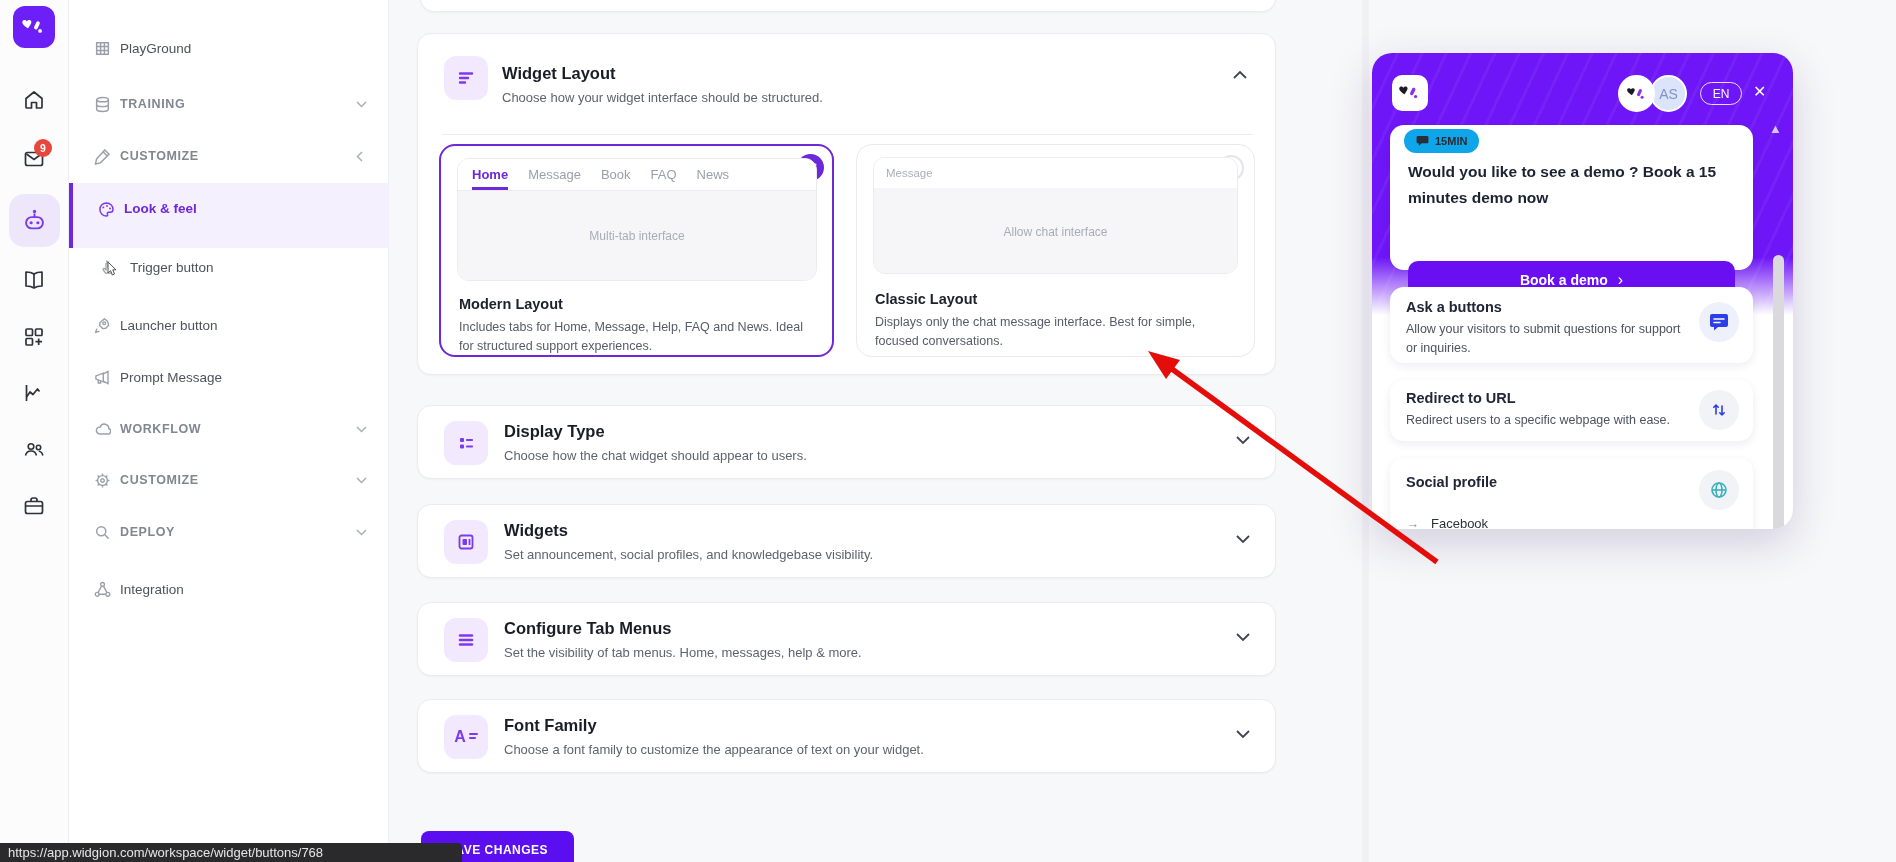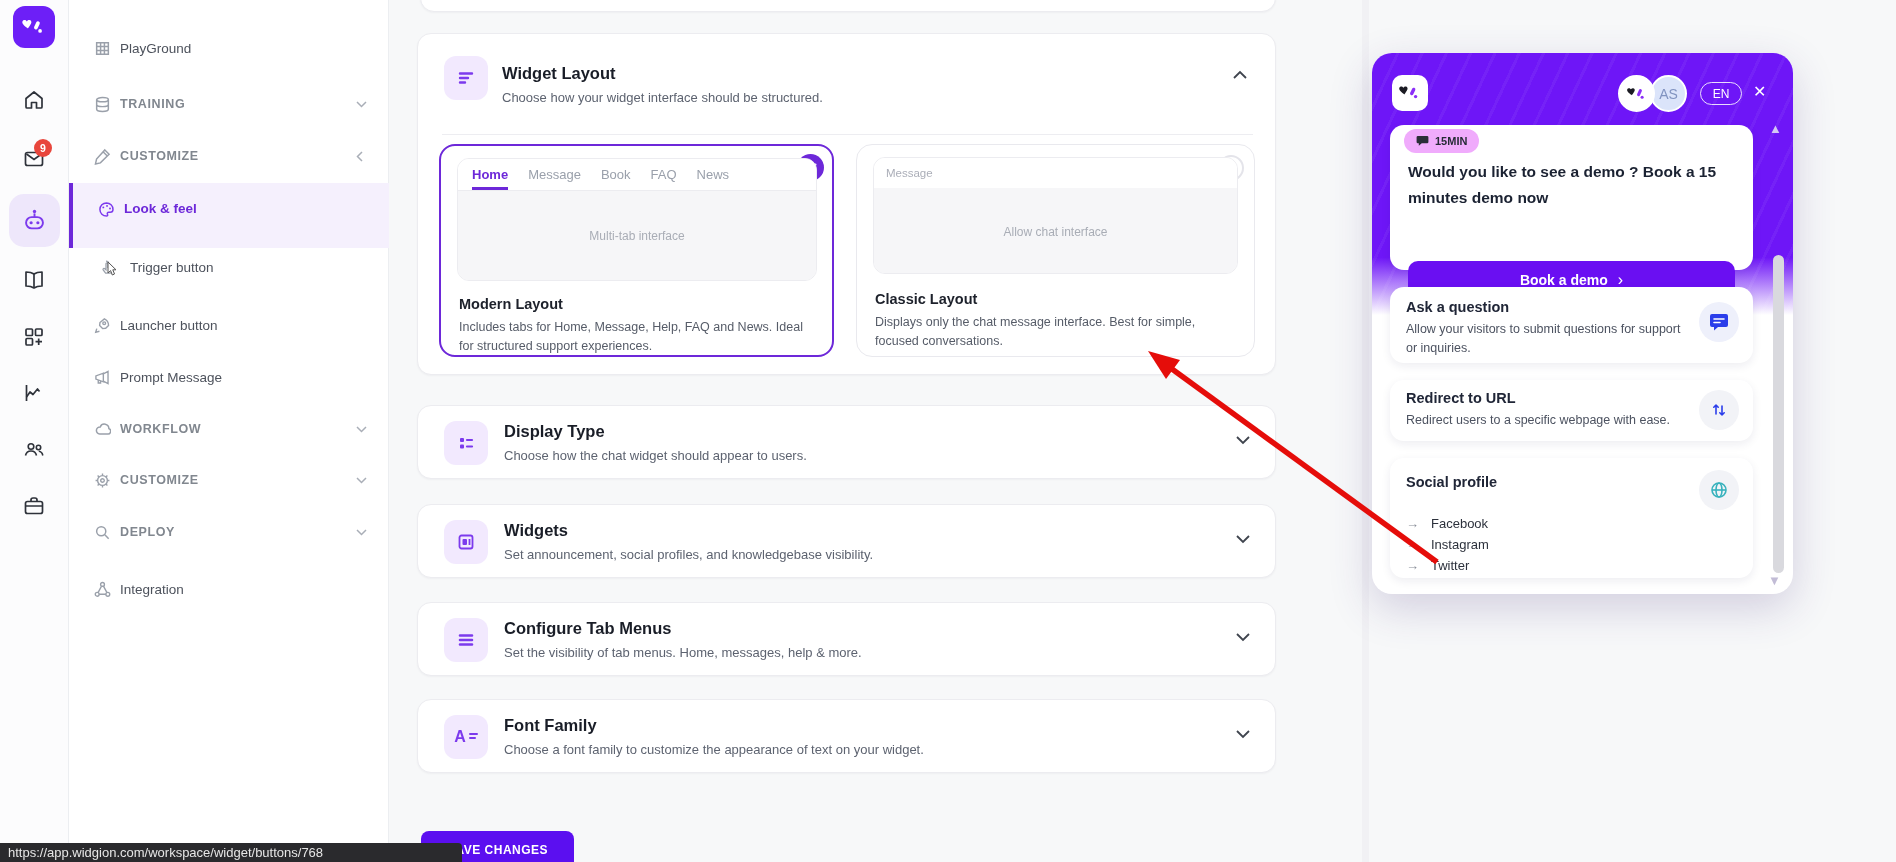--- a/index.html
+++ b/index.html
@@ -59,32 +59,32 @@
   .save-btn{position:absolute;left:421px;top:831px;width:153px;height:44px;border-radius:8px;background:#5b0ff0;
             color:#fff;font-size:12px;font-weight:bold;letter-spacing:.5px;display:flex;justify-content:center;
             padding-top:12px;z-index:5;}
   .statusbar{position:absolute;left:0;top:843px;width:462px;height:19px;background:#2a2a2d;color:#e6e6e6;
              font-size:13px;line-height:18px;padding:1px 8px;white-space:nowrap;overflow:hidden;
              border-top-right-radius:4px;z-index:6;}
 
   .main-scroll{position:absolute;left:1362px;top:0;width:7px;height:862px;background:#f1f1f4;}
 
   
-  .panel{position:absolute;left:1372px;top:53px;width:421px;height:541px;background:#fff;border-radius:20px;
+  .panel{position:absolute;left:1372px;top:53px;width:421px;height:476px;background:#fff;border-radius:20px;
          box-shadow:0 14px 44px rgba(60,40,120,.20);overflow:hidden;}
   .panel-header{position:absolute;left:0;top:0;width:421px;height:262px;
     background:
       repeating-linear-gradient(115deg, rgba(255,255,255,.05) 0 3px, rgba(255,255,255,0) 3px 22px),
       linear-gradient(180deg,#6e16f7 0%,#6e16f7 78%,rgba(110,22,247,0) 100%);}
   .pv-card{position:absolute;background:#fff;border-radius:14px;box-shadow:0 3px 10px rgba(30,20,80,.08);}
   .pv-title{position:absolute;font-size:14.5px;font-weight:bold;color:#202637;}
   .pv-desc{position:absolute;font-size:12.5px;color:#4c5260;line-height:1.55;}
   .pv-iconcirc{position:absolute;width:40px;height:40px;border-radius:50%;background:#f2f3f7;
                display:flex;align-items:center;justify-content:center;}
-  .chip{position:absolute;left:14px;top:4px;height:24px;border-radius:13px;background:#f0abfc;
+  .chip{position:absolute;left:14px;top:4px;height:24px;border-radius:13px;background:#0ea5e9;
         display:flex;align-items:center;gap:6px;padding:0 12px;font-size:11px;font-weight:bold;color:#262b36;}
   .link-row{position:absolute;left:16px;font-size:13px;color:#2c313c;display:flex;gap:12px;align-items:center;}
   .link-arrow{color:#8a8f99;font-size:13px;}
   .ptab-label{position:absolute;font-size:14px;}
 </style>
 </head>
 <body>
 
 <div class="screen">
 
@@ -458,21 +458,21 @@
         <span>15MIN</span>
       </div>
       <div class="abs" style="left:18px;top:34px;width:332px;font-size:15.5px;font-weight:bold;color:#1b2232;line-height:1.65;">Would you like to see a demo ? Book a 15 minutes demo now</div>
       <div class="abs" style="left:18px;top:88px;width:327px;height:38px;border-radius:10px;background:#6a0ff2;display:flex;align-items:center;justify-content:center;gap:10px;color:#fff;font-size:14px;font-weight:bold;margin-top:48px;">
         <span>Book a demo</span>
         <span style="font-weight:normal;font-size:16px;">›</span>
       </div>
     </div>
 
     <div class="pv-card" style="left:18px;top:234px;width:363px;height:76px;">
-      <div class="pv-title" style="left:16px;top:12px;">Ask a question</div>
+      <div class="pv-title" style="left:16px;top:12px;">Ask a buttons</div>
       <div class="pv-desc" style="left:16px;top:33px;width:285px;">Allow your visitors to submit questions for support or inquiries.</div>
       <div class="pv-iconcirc" style="left:309px;top:15px;background:#eef0fb;">
         <svg width="20" height="19" viewBox="0 0 20 19">
             <path fill="#2b3eea" d="M3 1h14a2 2 0 0 1 2 2v9a2 2 0 0 1-2 2H9l-4 3.5V14H3a2 2 0 0 1-2-2V3a2 2 0 0 1 2-2z"></path>
             <path stroke="#fff" stroke-width="1.6" stroke-linecap="round" d="M5 6h10M5 9.5h6"></path>
           </svg>
       </div>
     </div>
 
     <div class="pv-card" style="left:18px;top:327px;width:363px;height:61px;">

